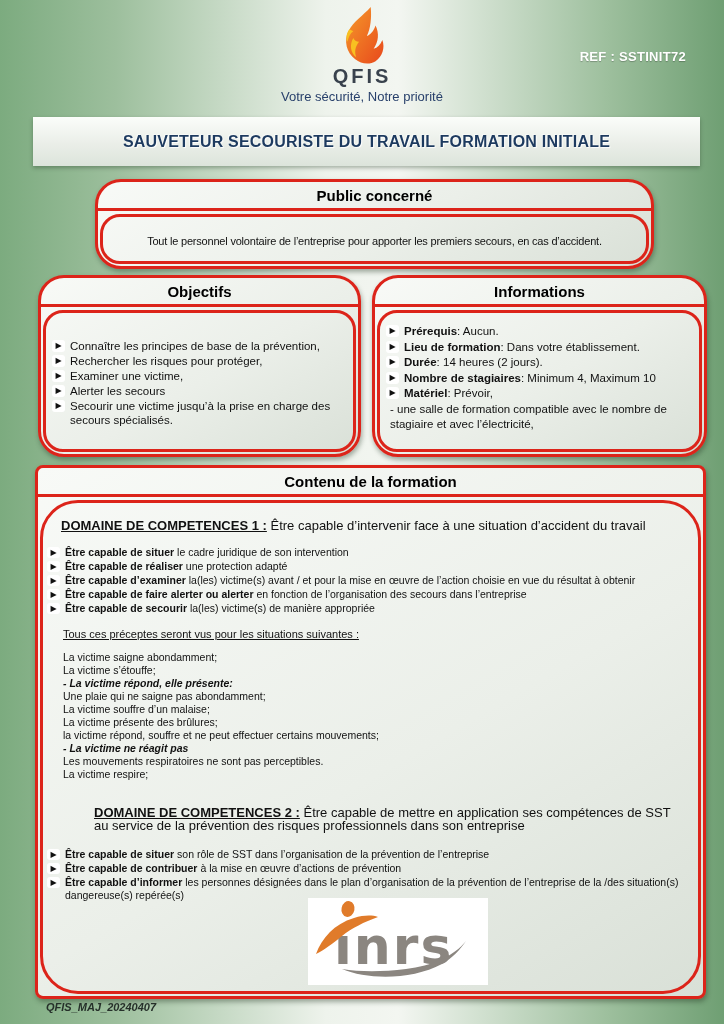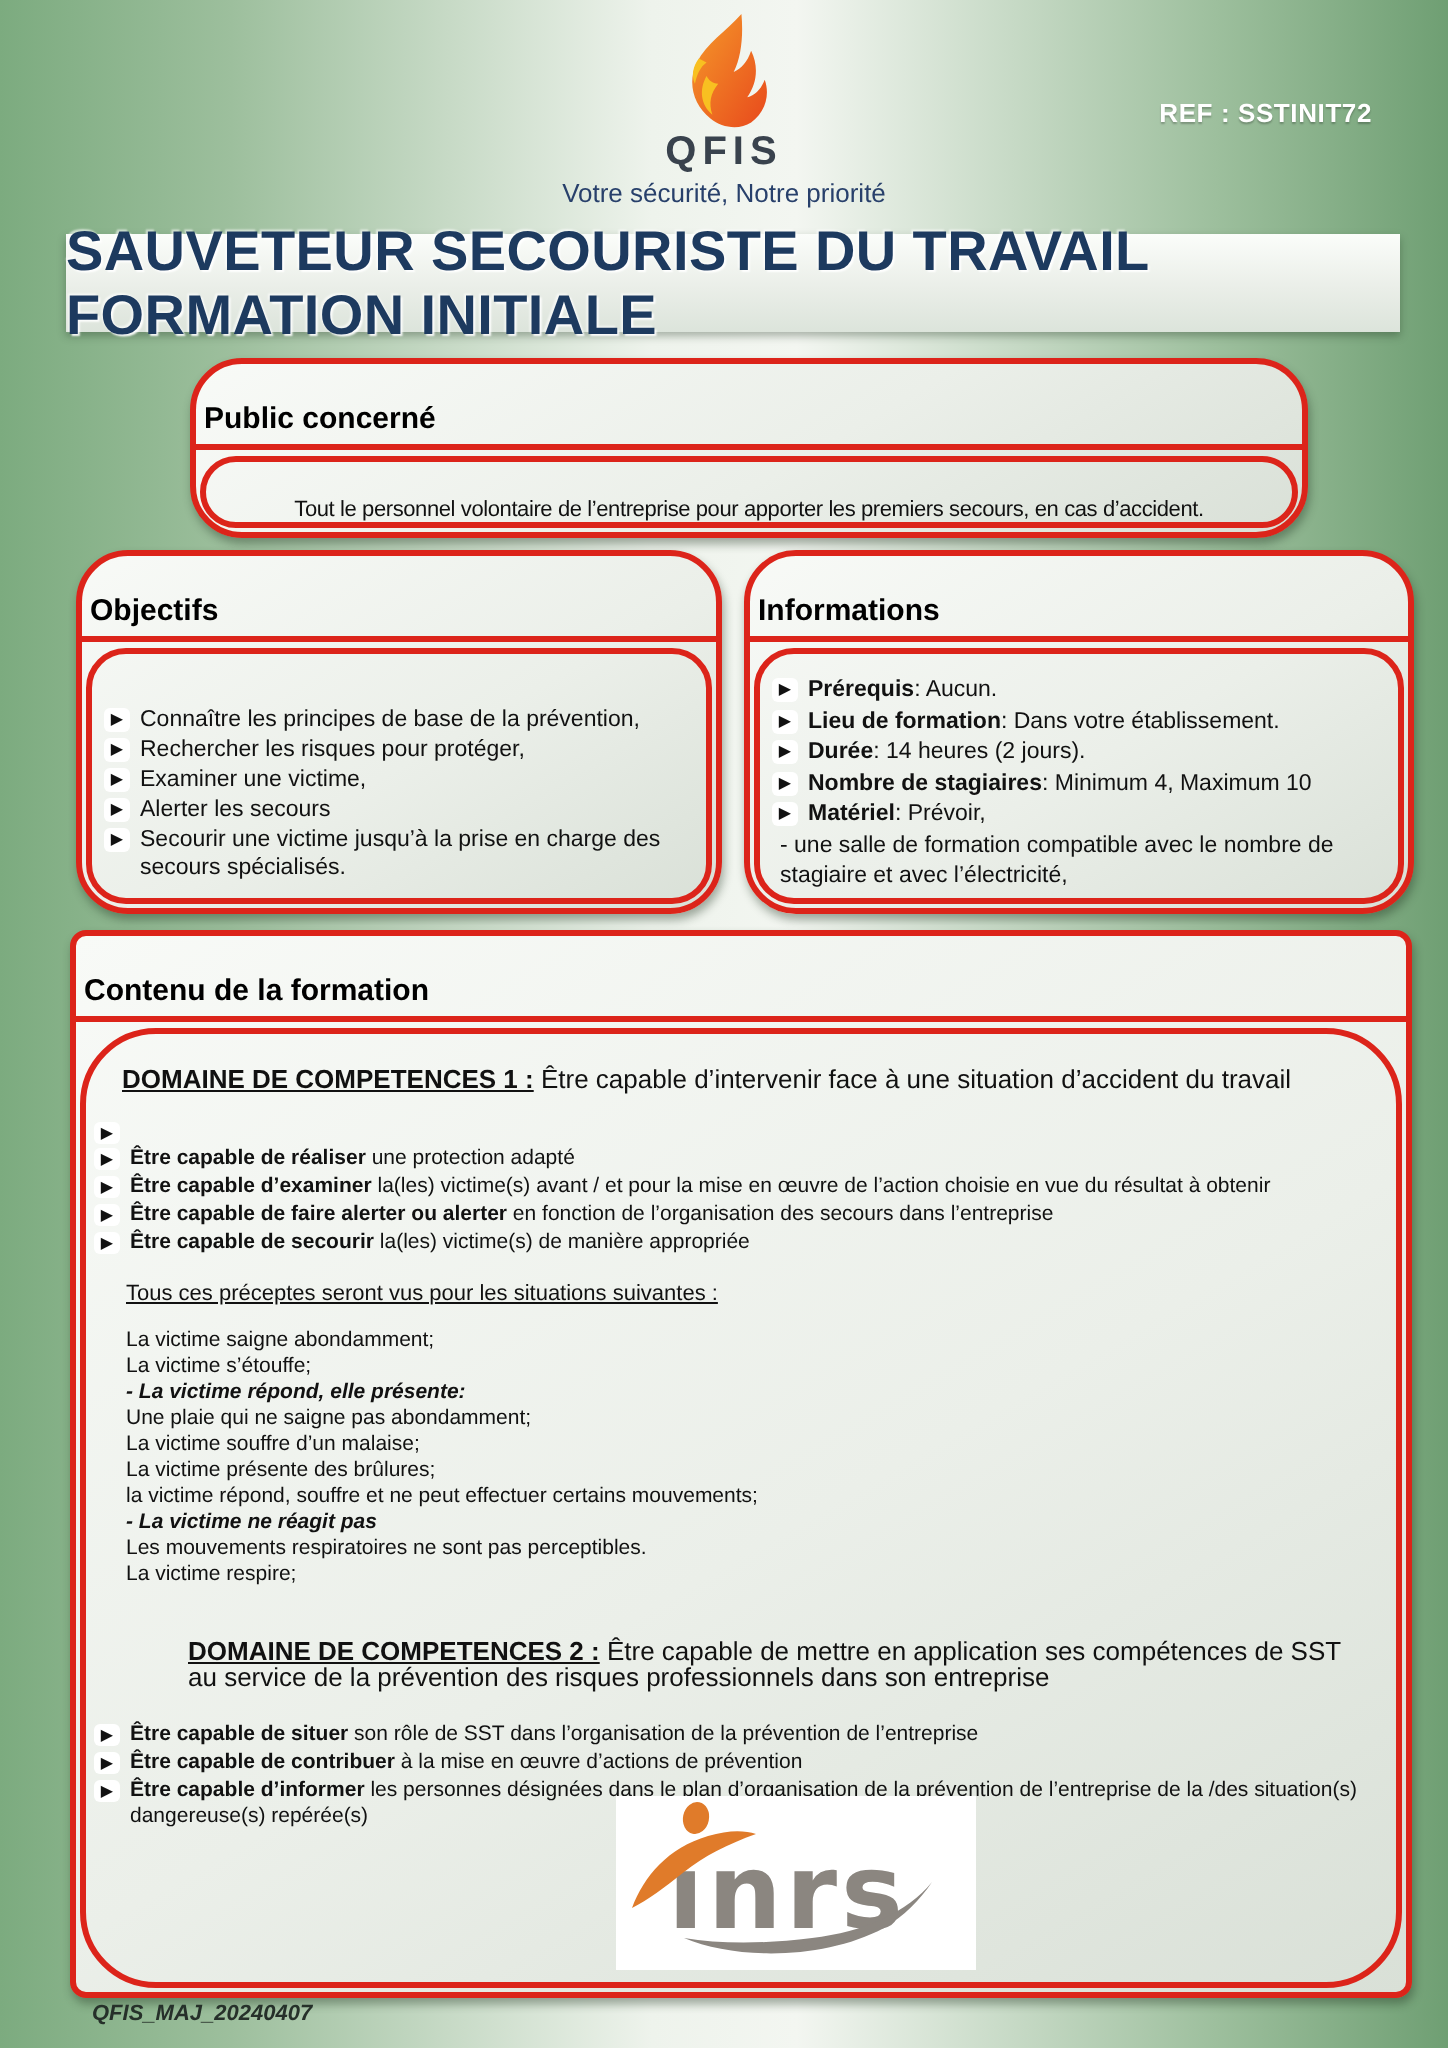--- a/index.html
+++ b/index.html
@@ -16,28 +16,28 @@
   .brand svg{display:block;margin:0 auto;}
   .brand-name{font-size:20px;font-weight:bold;letter-spacing:3px;color:#39424d;margin-top:-3px;}
   .tagline{font-size:13px;color:#28406b;margin-top:1px;}
   .ref{position:absolute;top:49px;right:38px;color:#fff;font-weight:bold;font-size:13px;letter-spacing:.3px;
     text-shadow:0 1px 1px rgba(0,0,0,.25);}
 
   
   .banner{position:absolute;left:33px;top:117px;width:667px;height:49px;display:flex;align-items:center;justify-content:center;
     background:linear-gradient(180deg,#fbfdfa 0%,#eaeee8 55%,#dce4db 100%);
     box-shadow:0 2px 4px rgba(30,50,30,.35);}
-  .banner-title{font-size:28px;font-weight:bold;color:#1d3a5f;letter-spacing:.2px;
+  .banner-title{font-size:16px;font-weight:bold;color:#1d3a5f;letter-spacing:.2px;
     text-shadow:1px 1px 1px rgba(255,255,255,.95), -1px -1px 1px rgba(255,255,255,.6);}
 
   
   .rbox{position:absolute;border:3px solid var(--red);border-radius:26px;background:var(--box-grad);
     box-shadow:1px 3px 5px rgba(30,50,30,.4);display:flex;flex-direction:column;}
-  .rbox .hdr{flex:0 0 auto;font-weight:bold;font-size:15px;color:#000;
-    padding:19px 4px 4px;border-bottom:3px solid var(--red);}
+  .rbox .hdr{flex:0 0 auto;text-align:center;font-weight:bold;font-size:15px;color:#000;
+    padding:5px 4px 4px;border-bottom:3px solid var(--red);}
   .rbox .bdy{flex:1 1 auto;border:3px solid var(--red);border-radius:20px;margin:3px 2px 2px;overflow:hidden;}
 
   .box-public{left:95px;top:179px;width:553px;height:84px;}
   .box-obj{left:38px;top:275px;width:317px;height:176px;}
   .box-info{left:372px;top:275px;width:329px;height:176px;}
   .box-contenu{left:35px;top:465px;width:665px;height:528px;border-radius:8px;}
   .box-contenu .bdy{border-radius:38px;}
 
   .public-text{font-size:11px;letter-spacing:-.2px;text-align:center;padding:18px 8px 0;}
 
@@ -160,20 +160,21 @@
     <div class="bdy">
       <div class="ct">
 
         <div class="dc-head">
           <span class="dc-label">DOMAINE DE COMPETENCES 1 :</span><span> Être capable d’intervenir face à une situation d’accident du travail</span>
         </div>
 
         <div>
           <div class="brow">
               <span class="chip">▶</span>
+              <div><b class="lead">Être capable de situer</b><span> le cadre juridique de son intervention</span></div>
             </div>
           <div class="brow">
               <span class="chip">▶</span>
               <div><b class="lead">Être capable de réaliser</b><span> une protection adapté</span></div>
             </div>
           <div class="brow">
               <span class="chip">▶</span>
               <div><b class="lead">Être capable d’examiner</b><span> la(les) victime(s) avant / et pour la mise en œuvre de l’action choisie en vue du résultat à obtenir</span></div>
             </div>
           <div class="brow">

